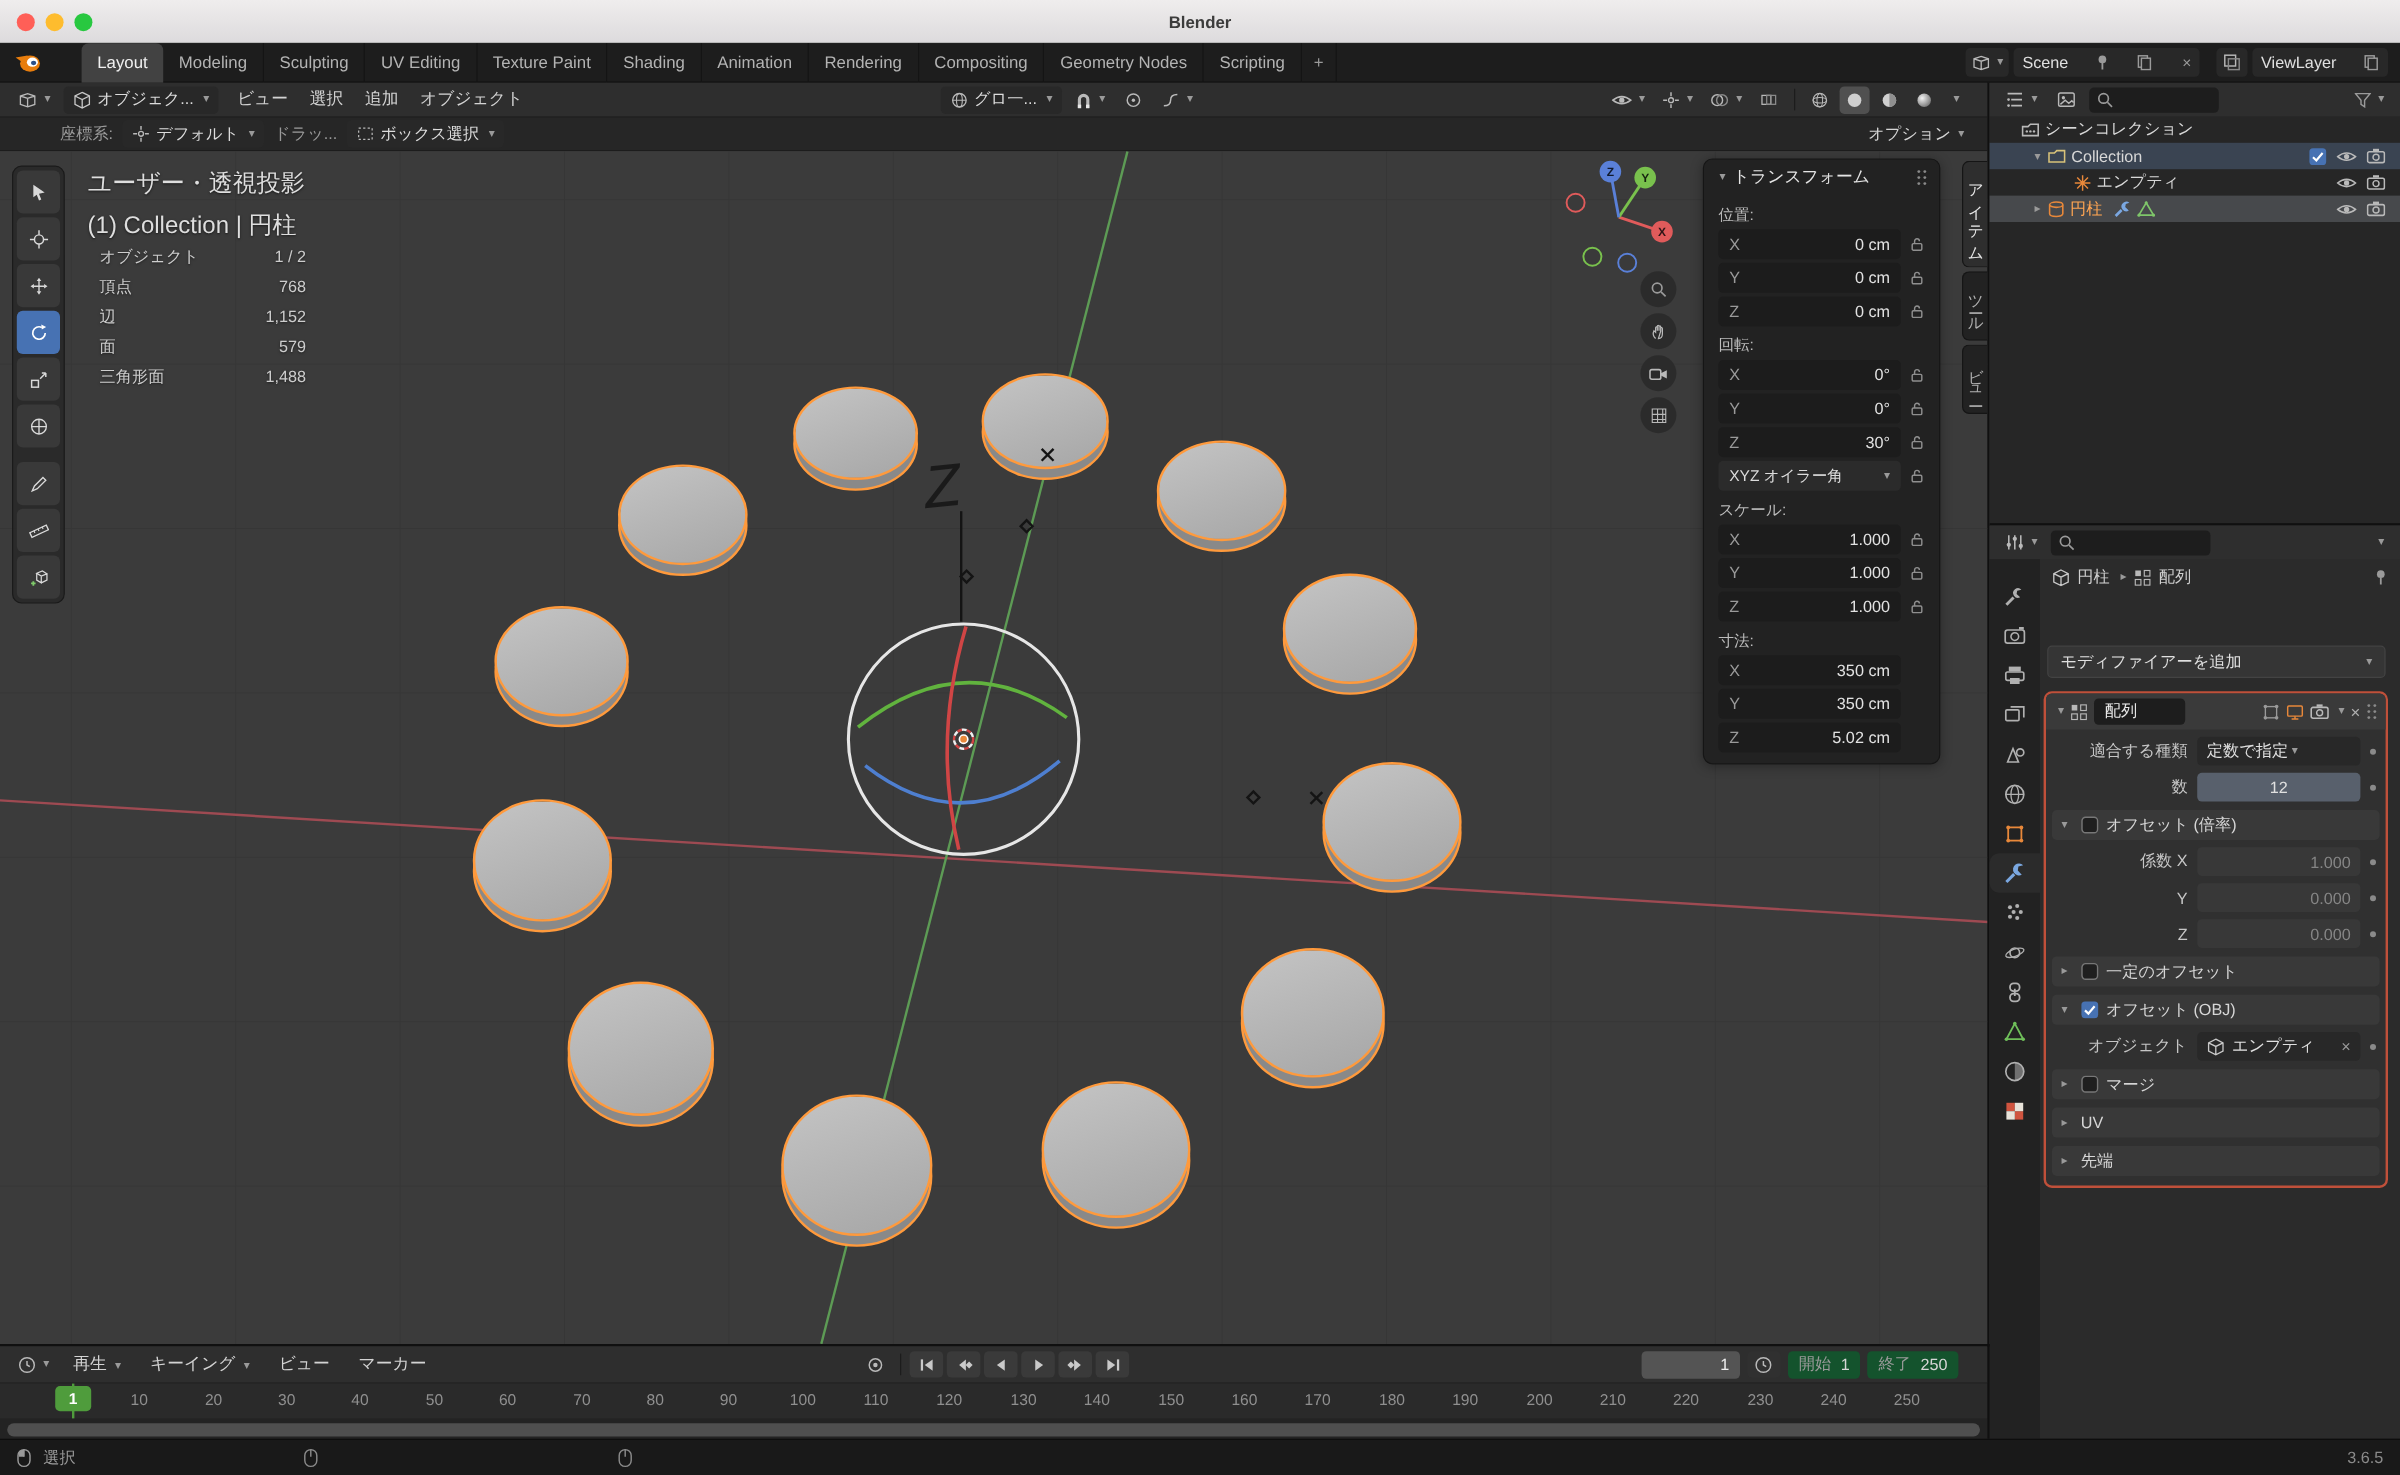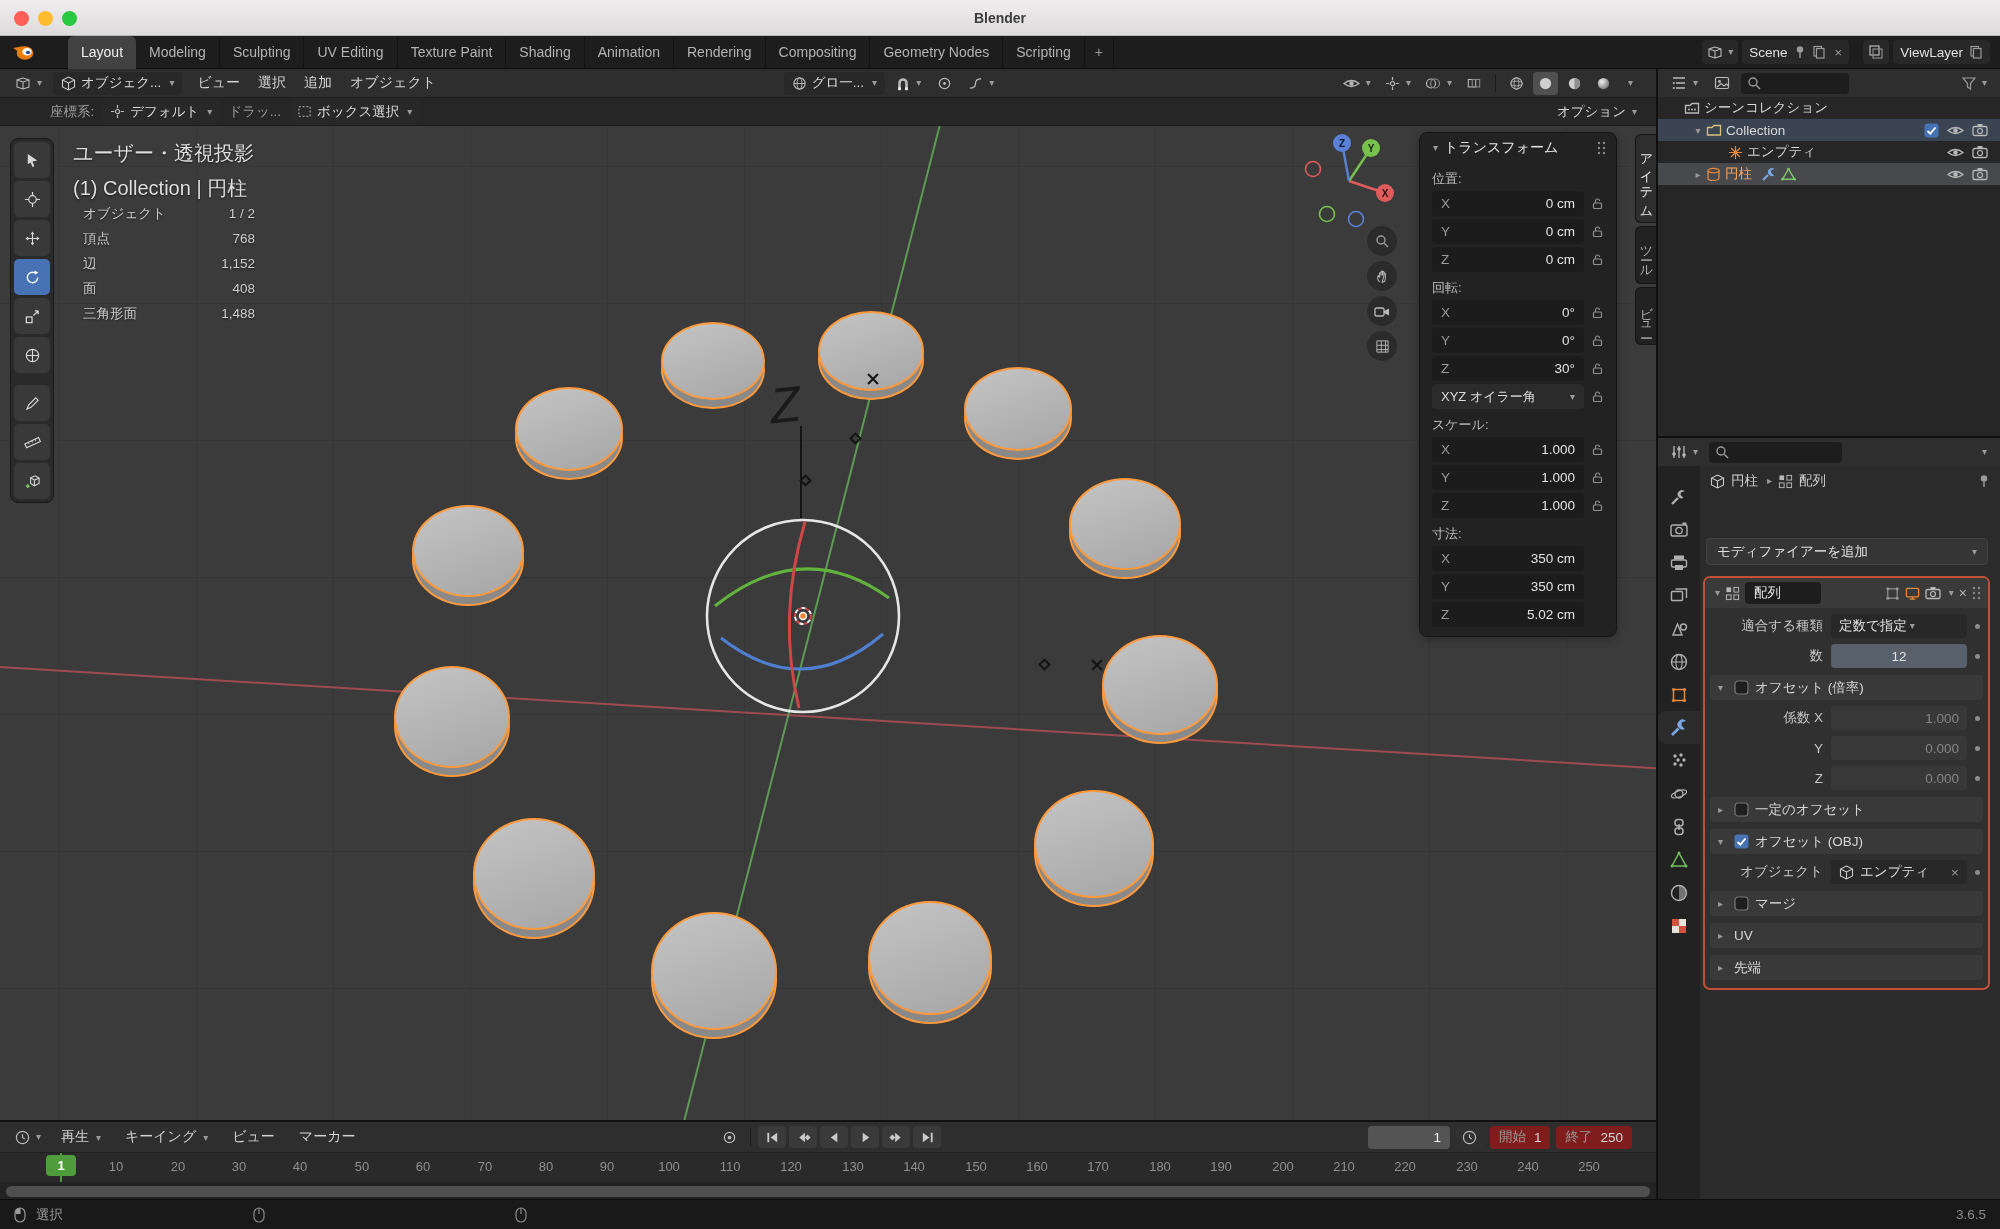--- a/index.html
+++ b/index.html
@@ -22,21 +22,21 @@
 #topbar{position:absolute;left:0;top:36px;width:2000px;height:33px;background:#1d1d1d;display:flex;align-items:center;border-bottom:1px solid #0e0e0e;padding:0 10px}
 #blender-logo{margin:0 8px 0 2px}
 #topbar-menus{display:flex;align-items:center}
 .tmenu{padding:0 11px;height:33px;font-size:14px;color:#d3d3d3}
 #workspaces{display:flex;align-items:flex-end;height:33px;margin-left:26px}
 .wtab{height:33px;padding:0 13px;font-size:14px;color:#b3b3b3;border-right:1px solid #141414;display:flex;align-items:center}
 .wtab.active{background:#424242;color:#f0f0f0;border-radius:6px 6px 0 0;border-right:none}
 .wtab.add{color:#9a9a9a;padding:0 10px}
 .dbgroup{display:flex;align-items:center;gap:4px;margin-left:14px}
 .icbtn{display:flex;align-items:center;gap:2px;padding:0 5px;height:24px;background:#282828;border-radius:4px}
-.dbfield{display:flex;align-items:center;gap:6px;height:24px;background:#282828;border-radius:4px;padding:0 7px;font-size:13.5px;color:#e0e0e0}
+.dbfield{display:flex;align-items:center;gap:22px;height:24px;background:#282828;border-radius:4px;padding:0 7px;font-size:13.5px;color:#e0e0e0}
 
 #viewport{position:absolute;left:0;top:69px;width:1658px;height:1051px;background:#3b3b3b;border-right:2px solid #101010}
 #vp-h1{position:absolute;left:0;top:0;width:100%;height:28px;background:#2e2e2e;display:flex;align-items:center;padding:0 10px;gap:6px}
 #vp-h2{position:absolute;left:0;top:28px;width:100%;height:29px;background:#262626;border-top:1px solid #1e1e1e;border-bottom:1px solid #1c1c1c;display:flex;align-items:center;padding:0 14px 0 50px;gap:8px;font-size:13.5px}
 .hdd{display:flex;align-items:center;gap:5px;height:23px;background:#282828;border-radius:4px;padding:0 8px;font-size:13.5px;color:#dcdcdc}
 .hbtn{display:flex;align-items:center;gap:3px;height:23px;padding:0 5px;border-radius:4px}
 .hbtn.active{background:#505050}
 .vmenu{padding:0 9px;height:24px;font-size:14px;color:#d3d3d3}
 .hlabel{color:#9a9a9a}
 .sep{width:1px;height:18px;background:#1c1c1c;margin:0 4px}
@@ -108,21 +108,21 @@
 .mfield.obj{background:#282828;gap:6px}
 .dot{width:5px;height:5px;border-radius:50%;background:#8a8a8a;flex:none}
 .subhead{margin:7px 5px 0;height:25px;background:#393939;border-radius:4px;display:flex;align-items:center;gap:6px;padding:0 8px;font-size:13.5px;color:#d6d6d6}
 .subhead .arrow{color:#9a9a9a;font-size:10px;width:10px}
 
 #timeline{position:absolute;left:0;top:1120px;width:1658px;height:79px;background:#2b2b2b;border-top:2px solid #101010;border-right:2px solid #101010}
 #tl-header{height:31px;background:#2e2e2e;display:flex;align-items:center;padding:0 10px;gap:6px;border-bottom:1px solid #202020}
 .tbtn{width:28px;height:22px;background:#3a3a3a;border-radius:4px;display:flex;align-items:center;justify-content:center}
 #transport{position:absolute;left:50%;transform:translateX(-50%);top:4px;display:flex;align-items:center;gap:3px}
 #tl-right{margin-left:auto;display:flex;align-items:center;gap:6px;padding-right:14px}
-.tfield{height:23px;background:#7f1d1d;border-radius:4px;display:flex;align-items:center;gap:8px;padding:0 9px;font-size:13.5px}
+.tfield{height:23px;background:#14532d;border-radius:4px;display:flex;align-items:center;gap:8px;padding:0 9px;font-size:13.5px}
 .tfield .lab{color:#9a9a9a}
 .tfield.frame{background:#545454;width:82px;justify-content:flex-end;color:#f0f0f0}
 #tl-ruler{position:relative;height:29px;background:#2a2a2a}
 .rlab{position:absolute;top:6px;transform:translateX(-50%);font-size:13px;color:#8f8f8f}
 #fbadge{position:absolute;left:46px;top:2px;width:30px;height:21px;background:#4f9c3c;border-radius:4px;color:#fff;font-size:13px;display:flex;align-items:center;justify-content:center;font-weight:bold}
 #fline{position:absolute;left:60px;top:0;width:2px;height:48px;background:#4f9c3c}
 #tl-scroll{position:relative;height:19px;background:#232323}
 .sbar{position:absolute;left:6px;right:6px;top:4px;height:11px;background:#4f4f4f;border-radius:6px}
 
 #statusbar{position:absolute;left:0;top:1199px;width:2000px;height:30px;background:#191919;border-top:1px solid #0d0d0d;display:flex;align-items:center;padding:0 14px;gap:10px;font-size:13.5px;color:#9a9a9a}
@@ -469,21 +469,21 @@
           <div class="statrow">
             <span>頂点</span>
             <span>768</span>
           </div>
           <div class="statrow">
             <span>辺</span>
             <span>1,152</span>
           </div>
           <div class="statrow">
             <span>面</span>
-            <span>408</span>
+            <span>579</span>
           </div>
           <div class="statrow">
             <span>三角形面</span>
             <span>1,488</span>
           </div>
         </div>
 
       <div id="toolbar">
           <button class="tool">
             <svg width="17" height="17" viewBox="0 0 18 18">

